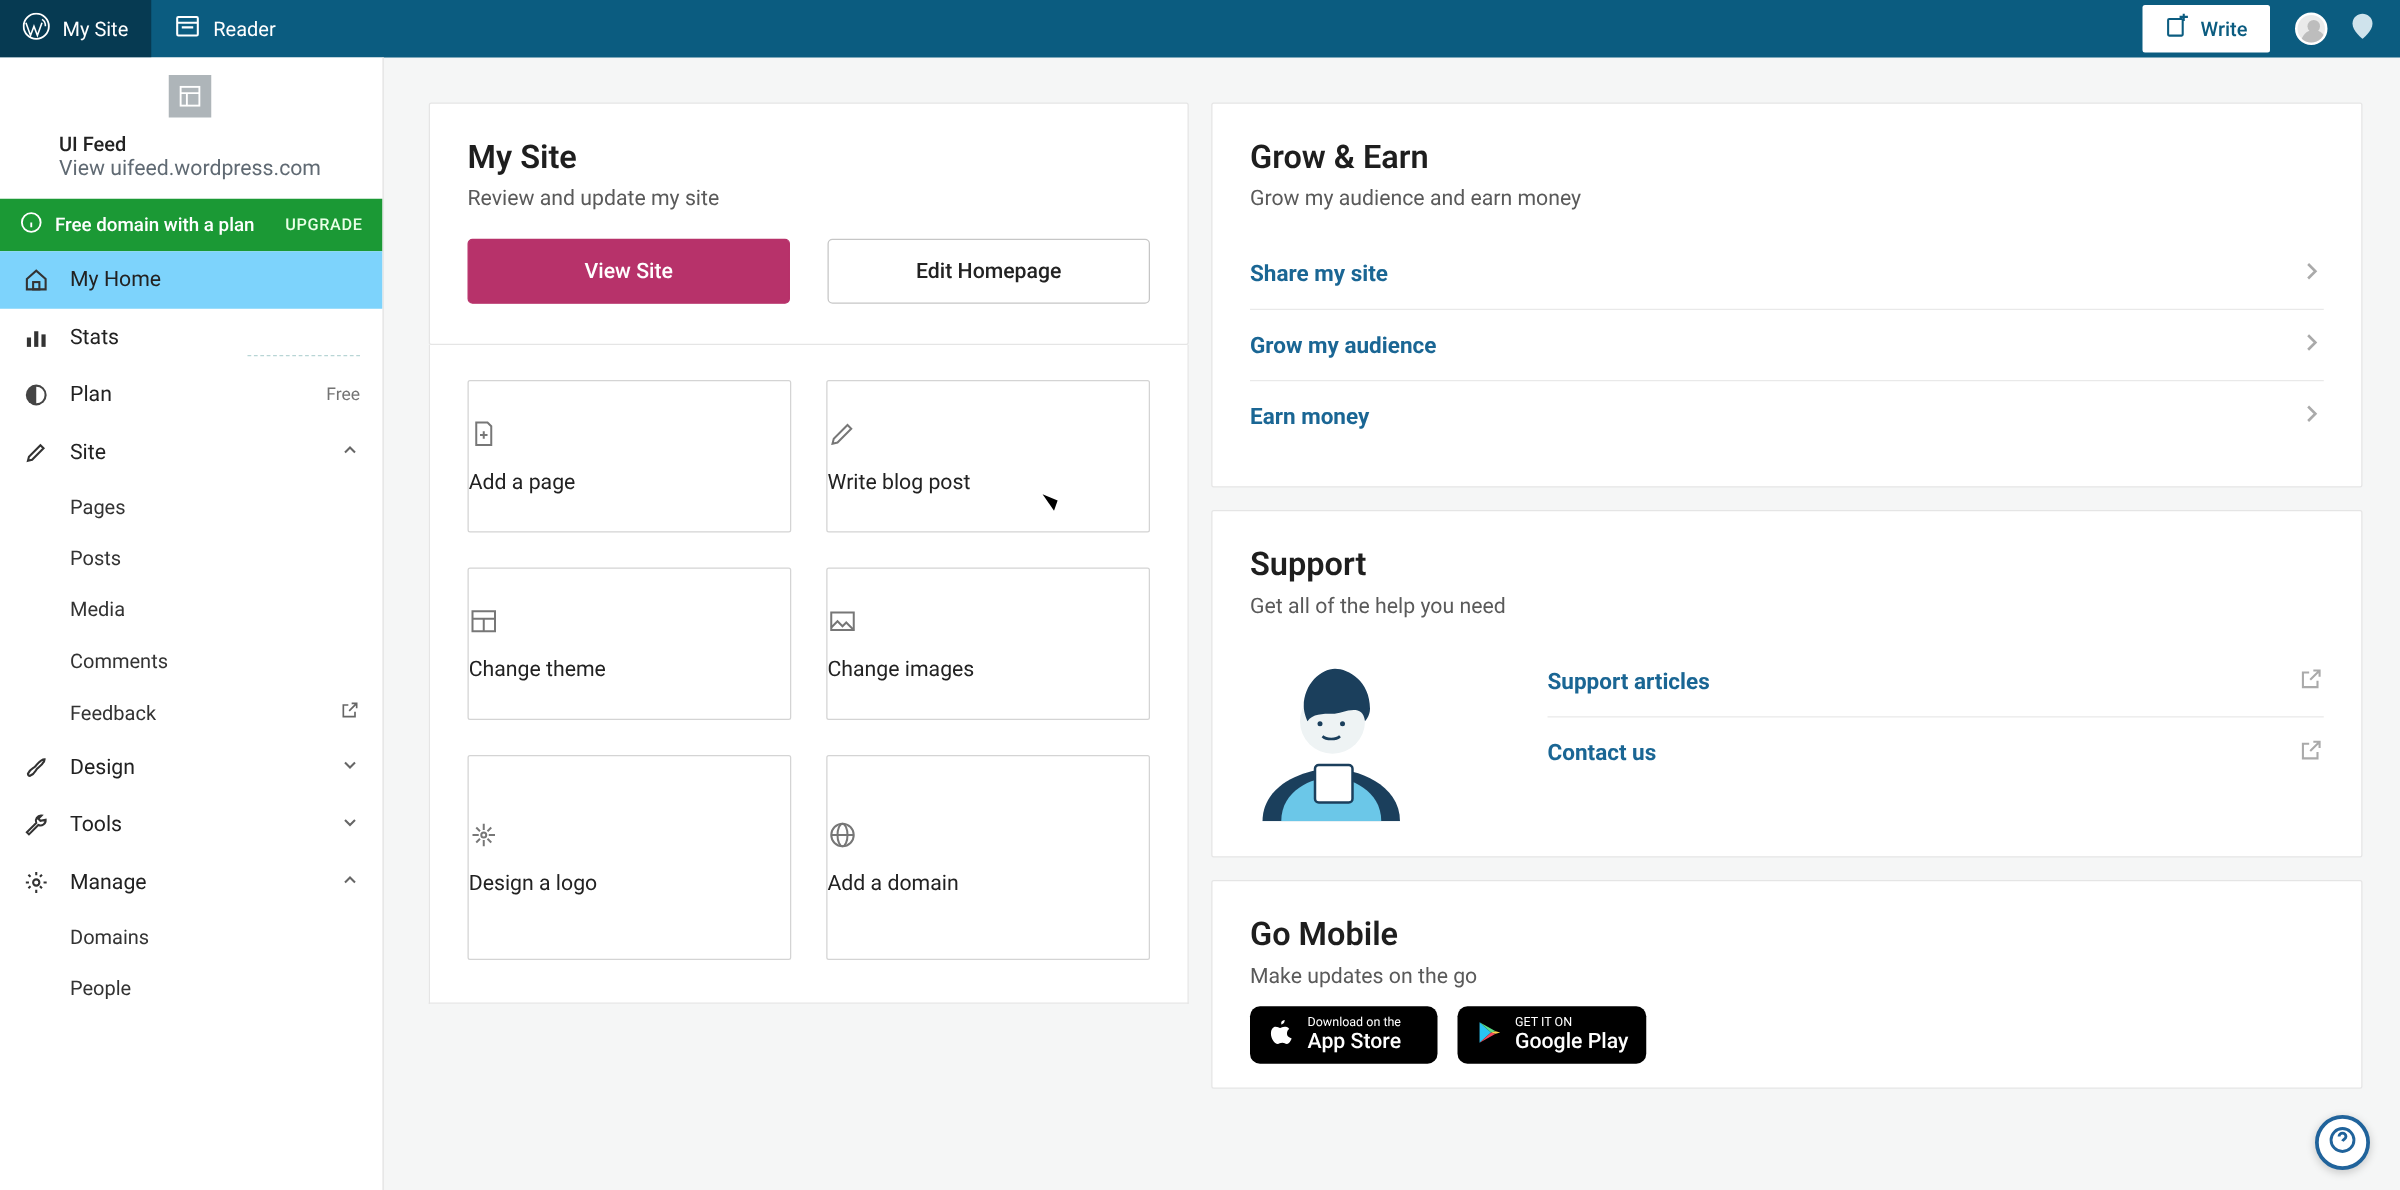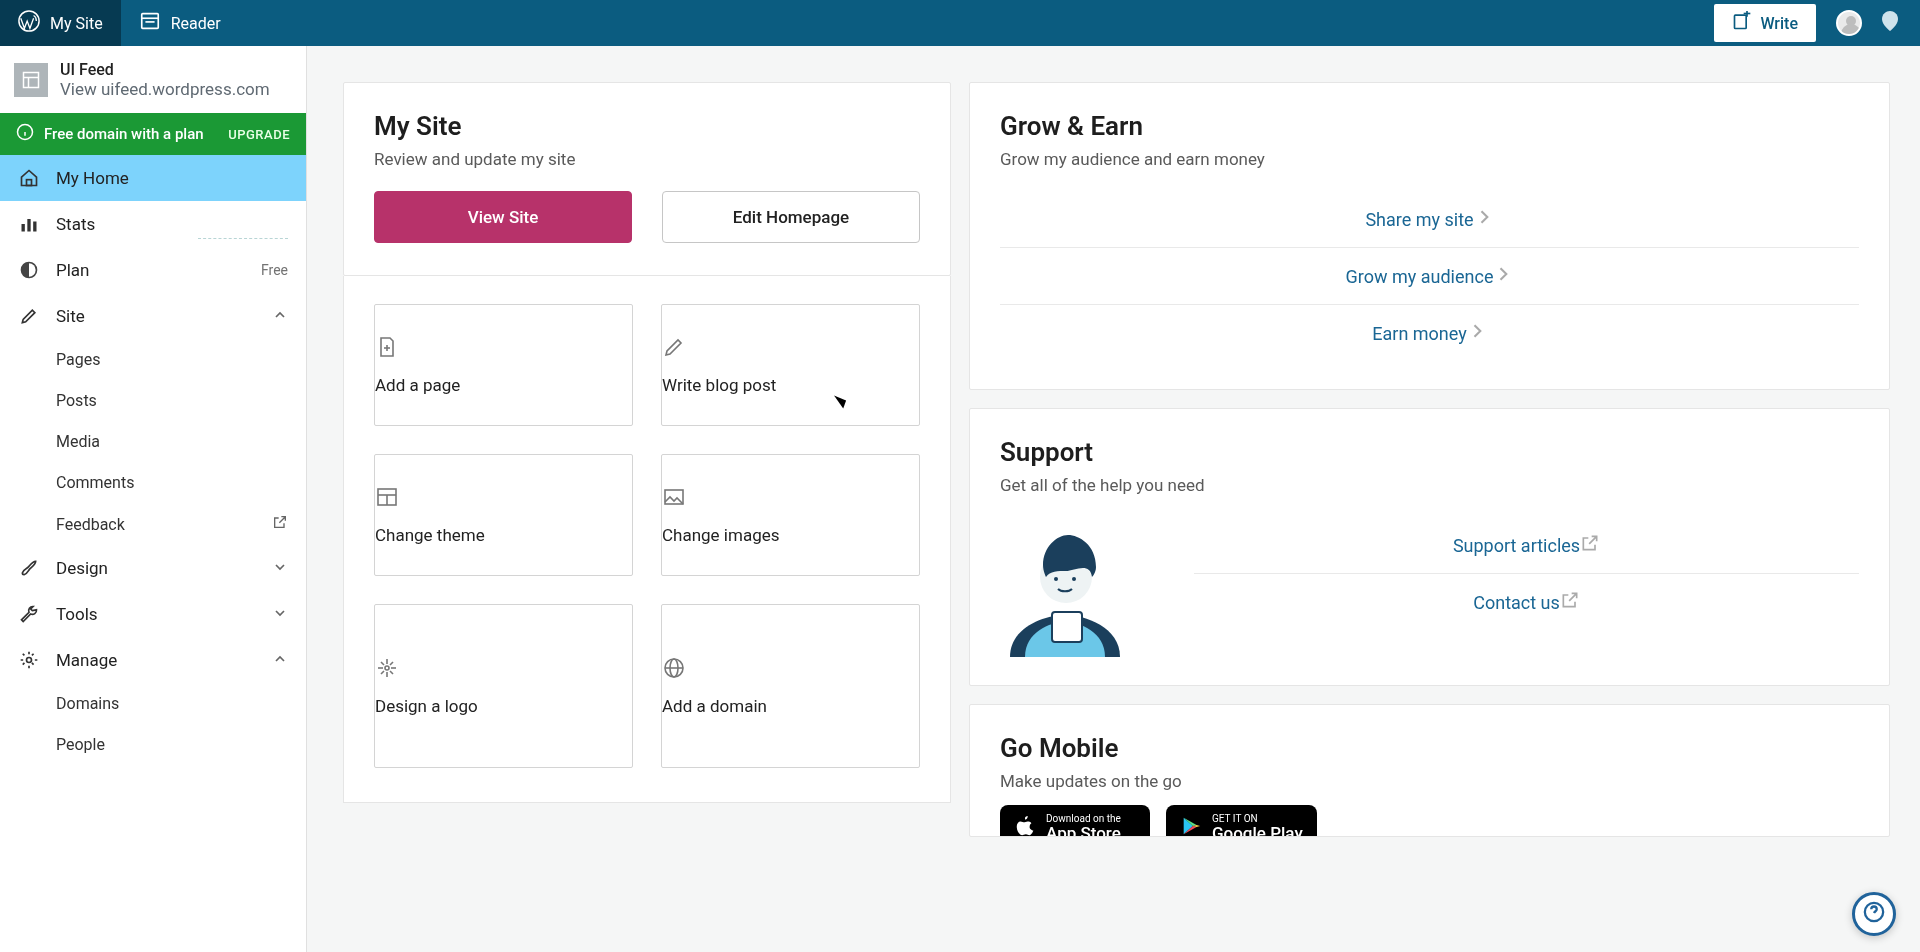--- a/index.html
+++ b/index.html
@@ -15,21 +15,21 @@
 .avatar-ic::before { content:""; position:absolute; width:10px; height:10px; background:#bdbdbd; border-radius:50%; top:4px; left:8px; }
 .avatar-ic::after { content:""; position:absolute; width:20px; height:12px; background:#bdbdbd; border-radius:10px 10px 0 0; bottom:-2px; left:3px; }
 .notif-ic { margin: 0 18px 0 6px; align-self:center; }
 
 
 .wrap { display: flex; height: calc(100% - 46px); }
 .sidebar { width: 307px; background: #fff; border-right: 1px solid #e0e0e0; overflow: hidden; }
 .main { flex: 1; padding: 36px 30px 0 36px; display:flex; gap: 18px; }
 
 
-.site-head { display:flex; gap:12px; padding:14px 16px 14px 14px; align-items:center; cursor:pointer; }
+.site-head { display:flex; gap:12px; padding:14px 16px 14px 14px; align-items:center; cursor:pointer;flex-direction:column; }
 .site-thumb { width:34px; height:34px; background:#aeb5b9; display:flex; align-items:center; justify-content:center; }
 .site-head .title { font-size:16px; font-weight:500; color:#222; }
 .site-head .sub { font-size:17px; color:#606a73; }
 .upgrade-bar { background:#1b9935; color:#fff; display:flex; align-items:center; gap:10px; padding:10px 16px; font-size:15px; font-weight:500; cursor:pointer; }
 .upgrade-bar .label { flex:1; }
 .upgrade-bar .cta { color:#e9ffe7; letter-spacing:.5px; font-size:13px; }
 
 .nav-item { display:flex; align-items:center; gap:16px; padding:13px 18px; font-size:17px; color:#222; cursor:pointer; position:relative; }
 .nav-item .ico { width:22px; display:flex; justify-content:center; color:#555; }
 .nav-item .nav-extra { margin-left:auto; color:#737373; font-size:14px; }
@@ -49,29 +49,29 @@
 .btn-primary { background:#b7326a; color:#fff; border:1px solid #b7326a; }
 .btn-outline { background:#fff; color:#222; border:1px solid #c6c6c6; }
 
 .card-nopad-bottom { padding-bottom: 32px; border-bottom:1px solid #e5e5e5; }
 .tile-grid { display:grid; grid-template-columns:1fr 1fr; gap:28px; background:#fff; border:1px solid #e5e5e5; border-top:none; padding:28px 30px 34px; }
 .tile { border:1px solid #d4d4d4; border-radius:2px; display:flex; flex-direction:column; justify-content:center; gap:12px; height:122px; cursor:pointer; font-size:17px; color:#222; }
 .tile.big { height:164px; }
 .tile .t-ico { color:#6b6b6b; }
 
 
-.link-row { display:flex; align-items:center; justify-content:center; padding:16px 0; border-bottom:1px solid #e9e9e9; cursor:pointer; }
+.link-row { display:flex; align-items:center; justify-content:space-between; padding:16px 0; border-bottom:1px solid #e9e9e9; cursor:pointer;font-weight:bold; }
 .link-row:last-child { border-bottom:none; }
 .link-row .txt { color:#1a6694; font-size:18px; }
 .link-row .chev, .link-row .ext-ic { color:#a0a0a0; }
 
 
 .support-body { display:flex; gap:24px; }
 .support-img { width:170px; height:140px; position:relative; }
-.support-links { flex:1; }
+.support-links { flex:1;margin-left:44px; }
 .support-links .link-row { padding:16px 0; }
 
 
 .badges { display:flex; gap:16px; margin-top:14px; }
 .badge { background:#000; color:#fff; border-radius:8px; padding:8px 14px; display:flex; align-items:center; gap:10px; min-width:150px; cursor:pointer; }
 .badge .sm { font-size:10px; line-height:1.1; }
 .badge .lg { font-size:17px; font-weight:500; line-height:1.1; }
 
 
 .help-fab { position:fixed; right:24px; bottom:16px; width:44px; height:44px; border-radius:50%; border:3px solid #20639b; background:#fff; color:#20639b; display:flex; align-items:center; justify-content:center; cursor:pointer; box-shadow:0 2px 8px rgba(0,0,0,.2); }
@@ -371,21 +371,21 @@
             <div class="link-row">
               <span class="txt">Contact us</span>
               <span class="ext-ic"><svg width="20" height="20" viewBox="0 0 24 24" fill="none" stroke="#aaa" stroke-width="2">
                     <path d="M14 4h6v6M20 4l-9 9M18 14v6H4V6h6"></path>
                   </svg></span>
             </div>
           </div>
         </div>
       </div>
 
-      <div class="card" style="padding-bottom:0; overflow:hidden; height:133px;">
+      <div class="card" style="padding-bottom:0; overflow:hidden; height:167px;">
         <h2>Go Mobile</h2>
         <div class="desc" style="margin-bottom:10px;">Make updates on the go</div>
         <div class="badges">
           <div class="badge">
             <span><svg width="22" height="26" viewBox="0 0 24 24" fill="#fff">
                   <path d="M17 13c0-3 2-4 2-4-1-2-3-2-4-2-2 0-3 1-4 1s-2-1-4-1-4 2-4 6 3 9 6 9c1 0 2-1 4-1s2 1 4 1 4-4 4-5c0 0-4-1-4-4zM14 4c1-1 1-3 1-3-1 0-3 1-3 2s0 2 0 2c1 0 2-1 2-1z"></path>
                 </svg></span>
             <div>
                 <div class="sm">Download on the</div>
                 <div class="lg">App Store</div>

